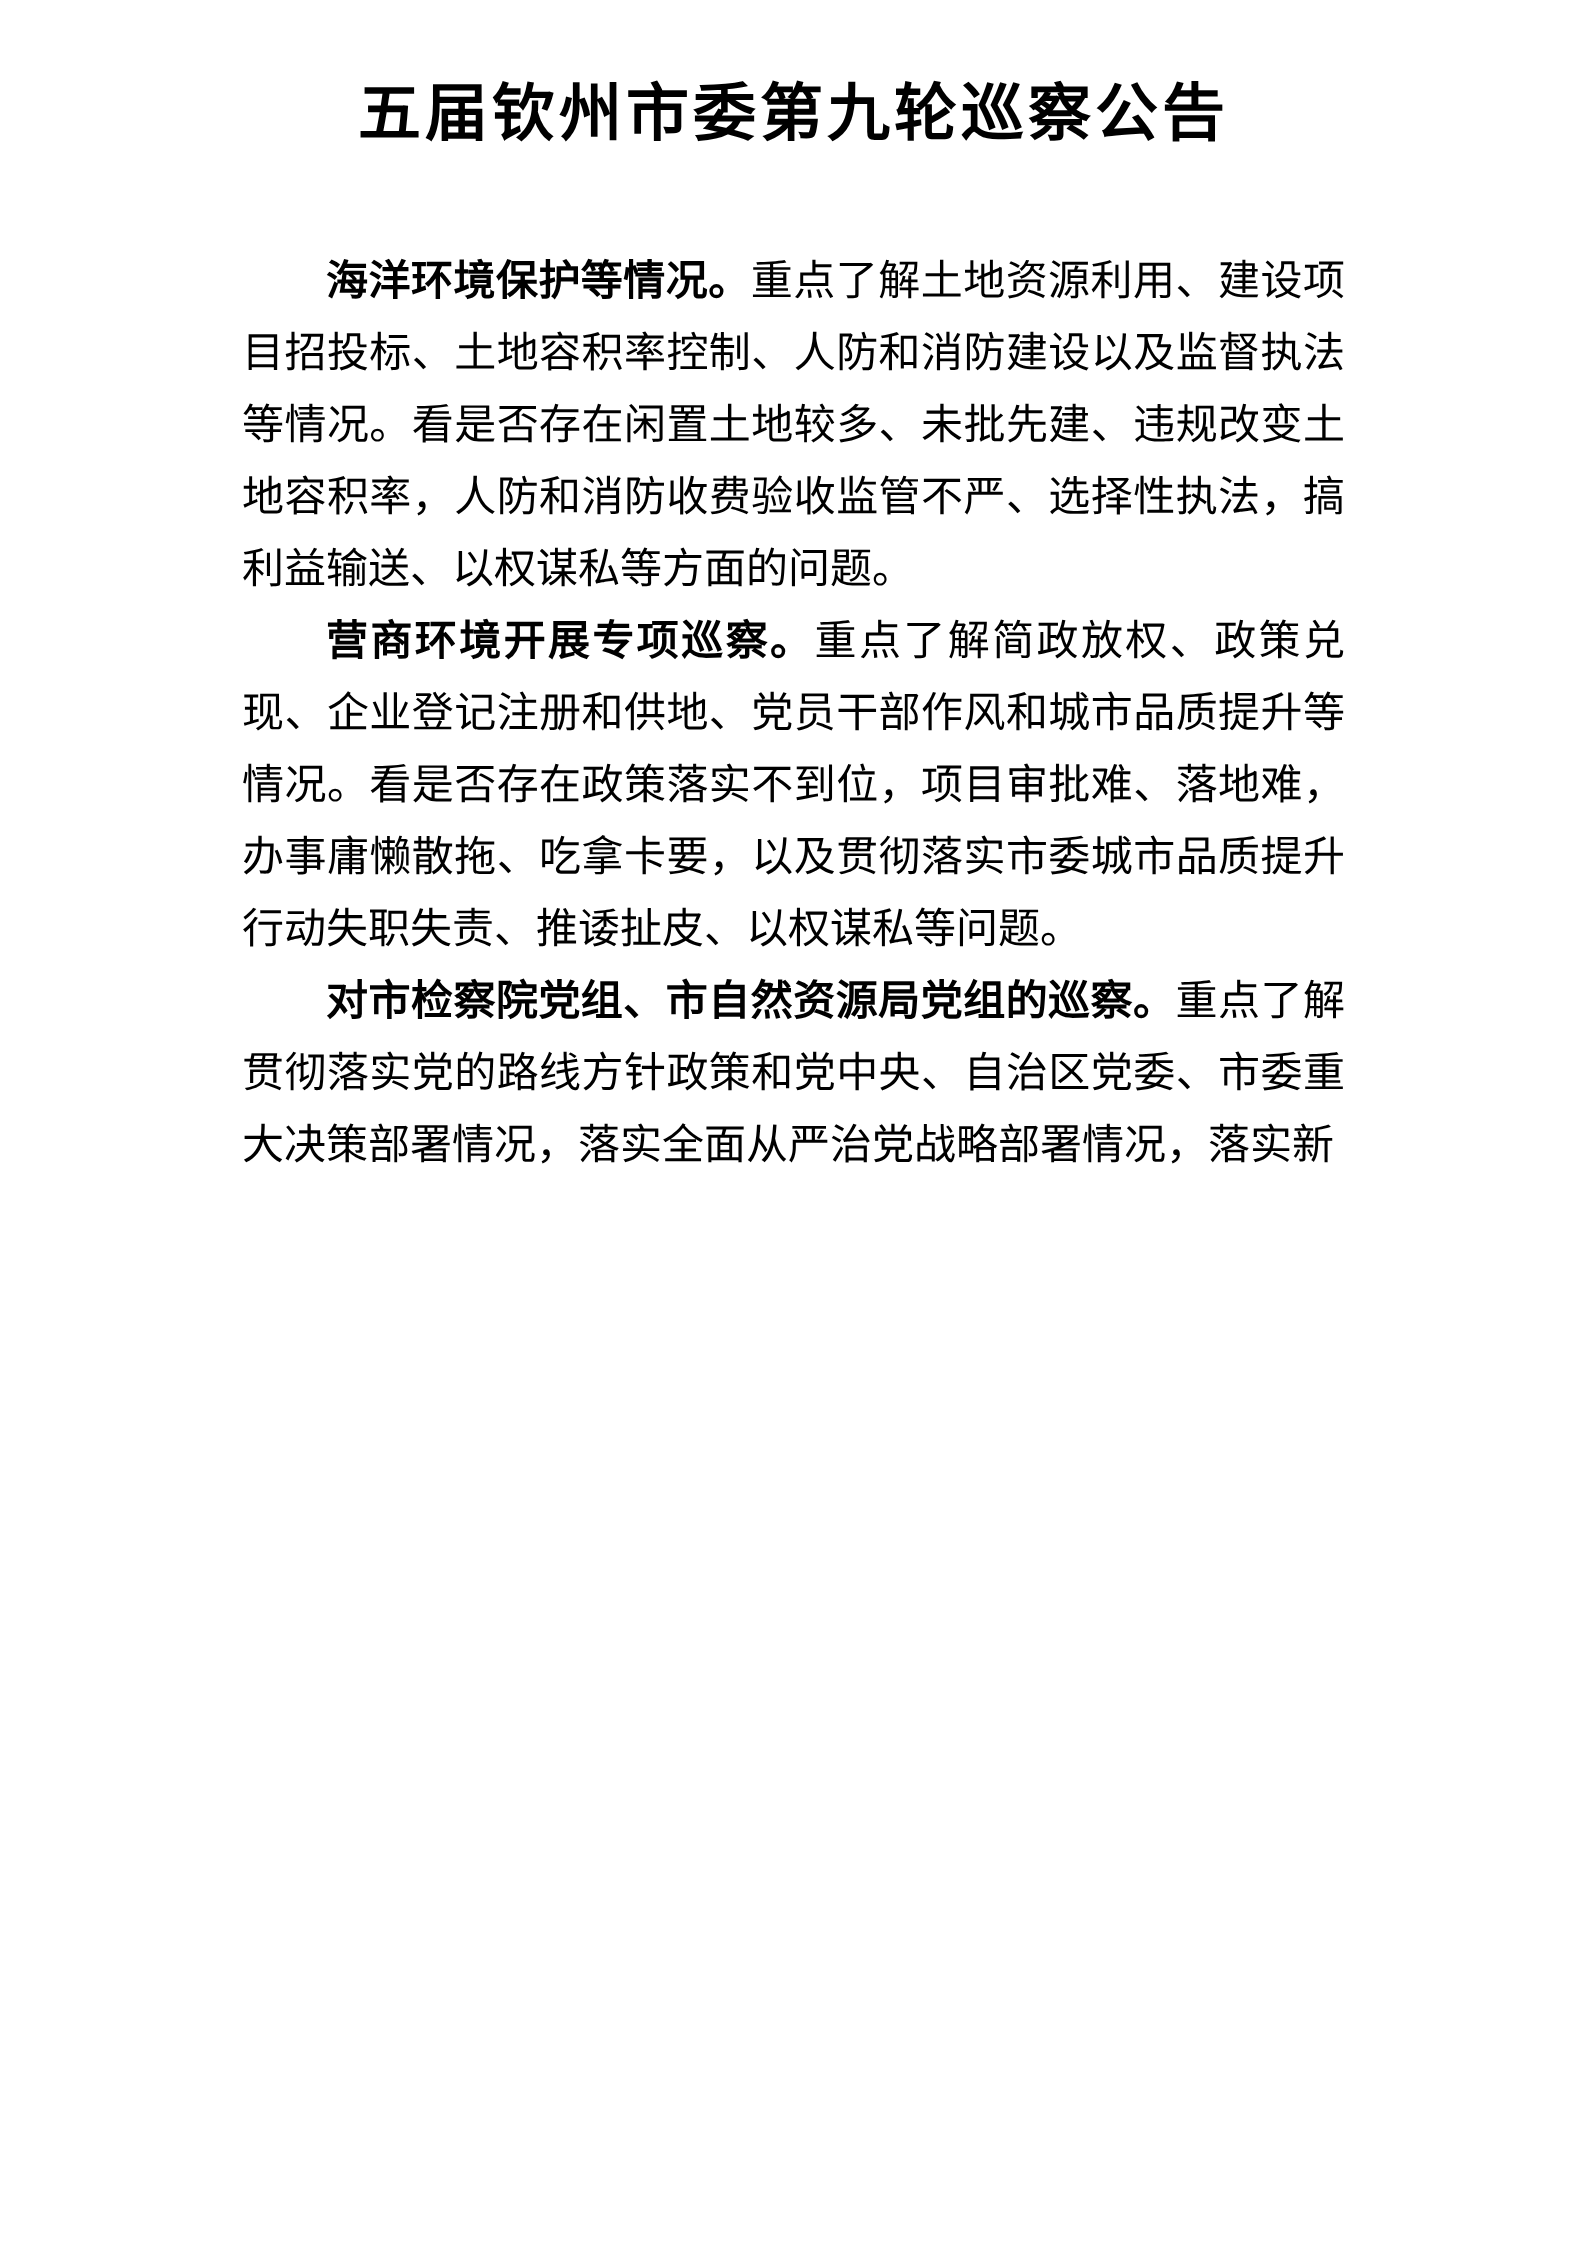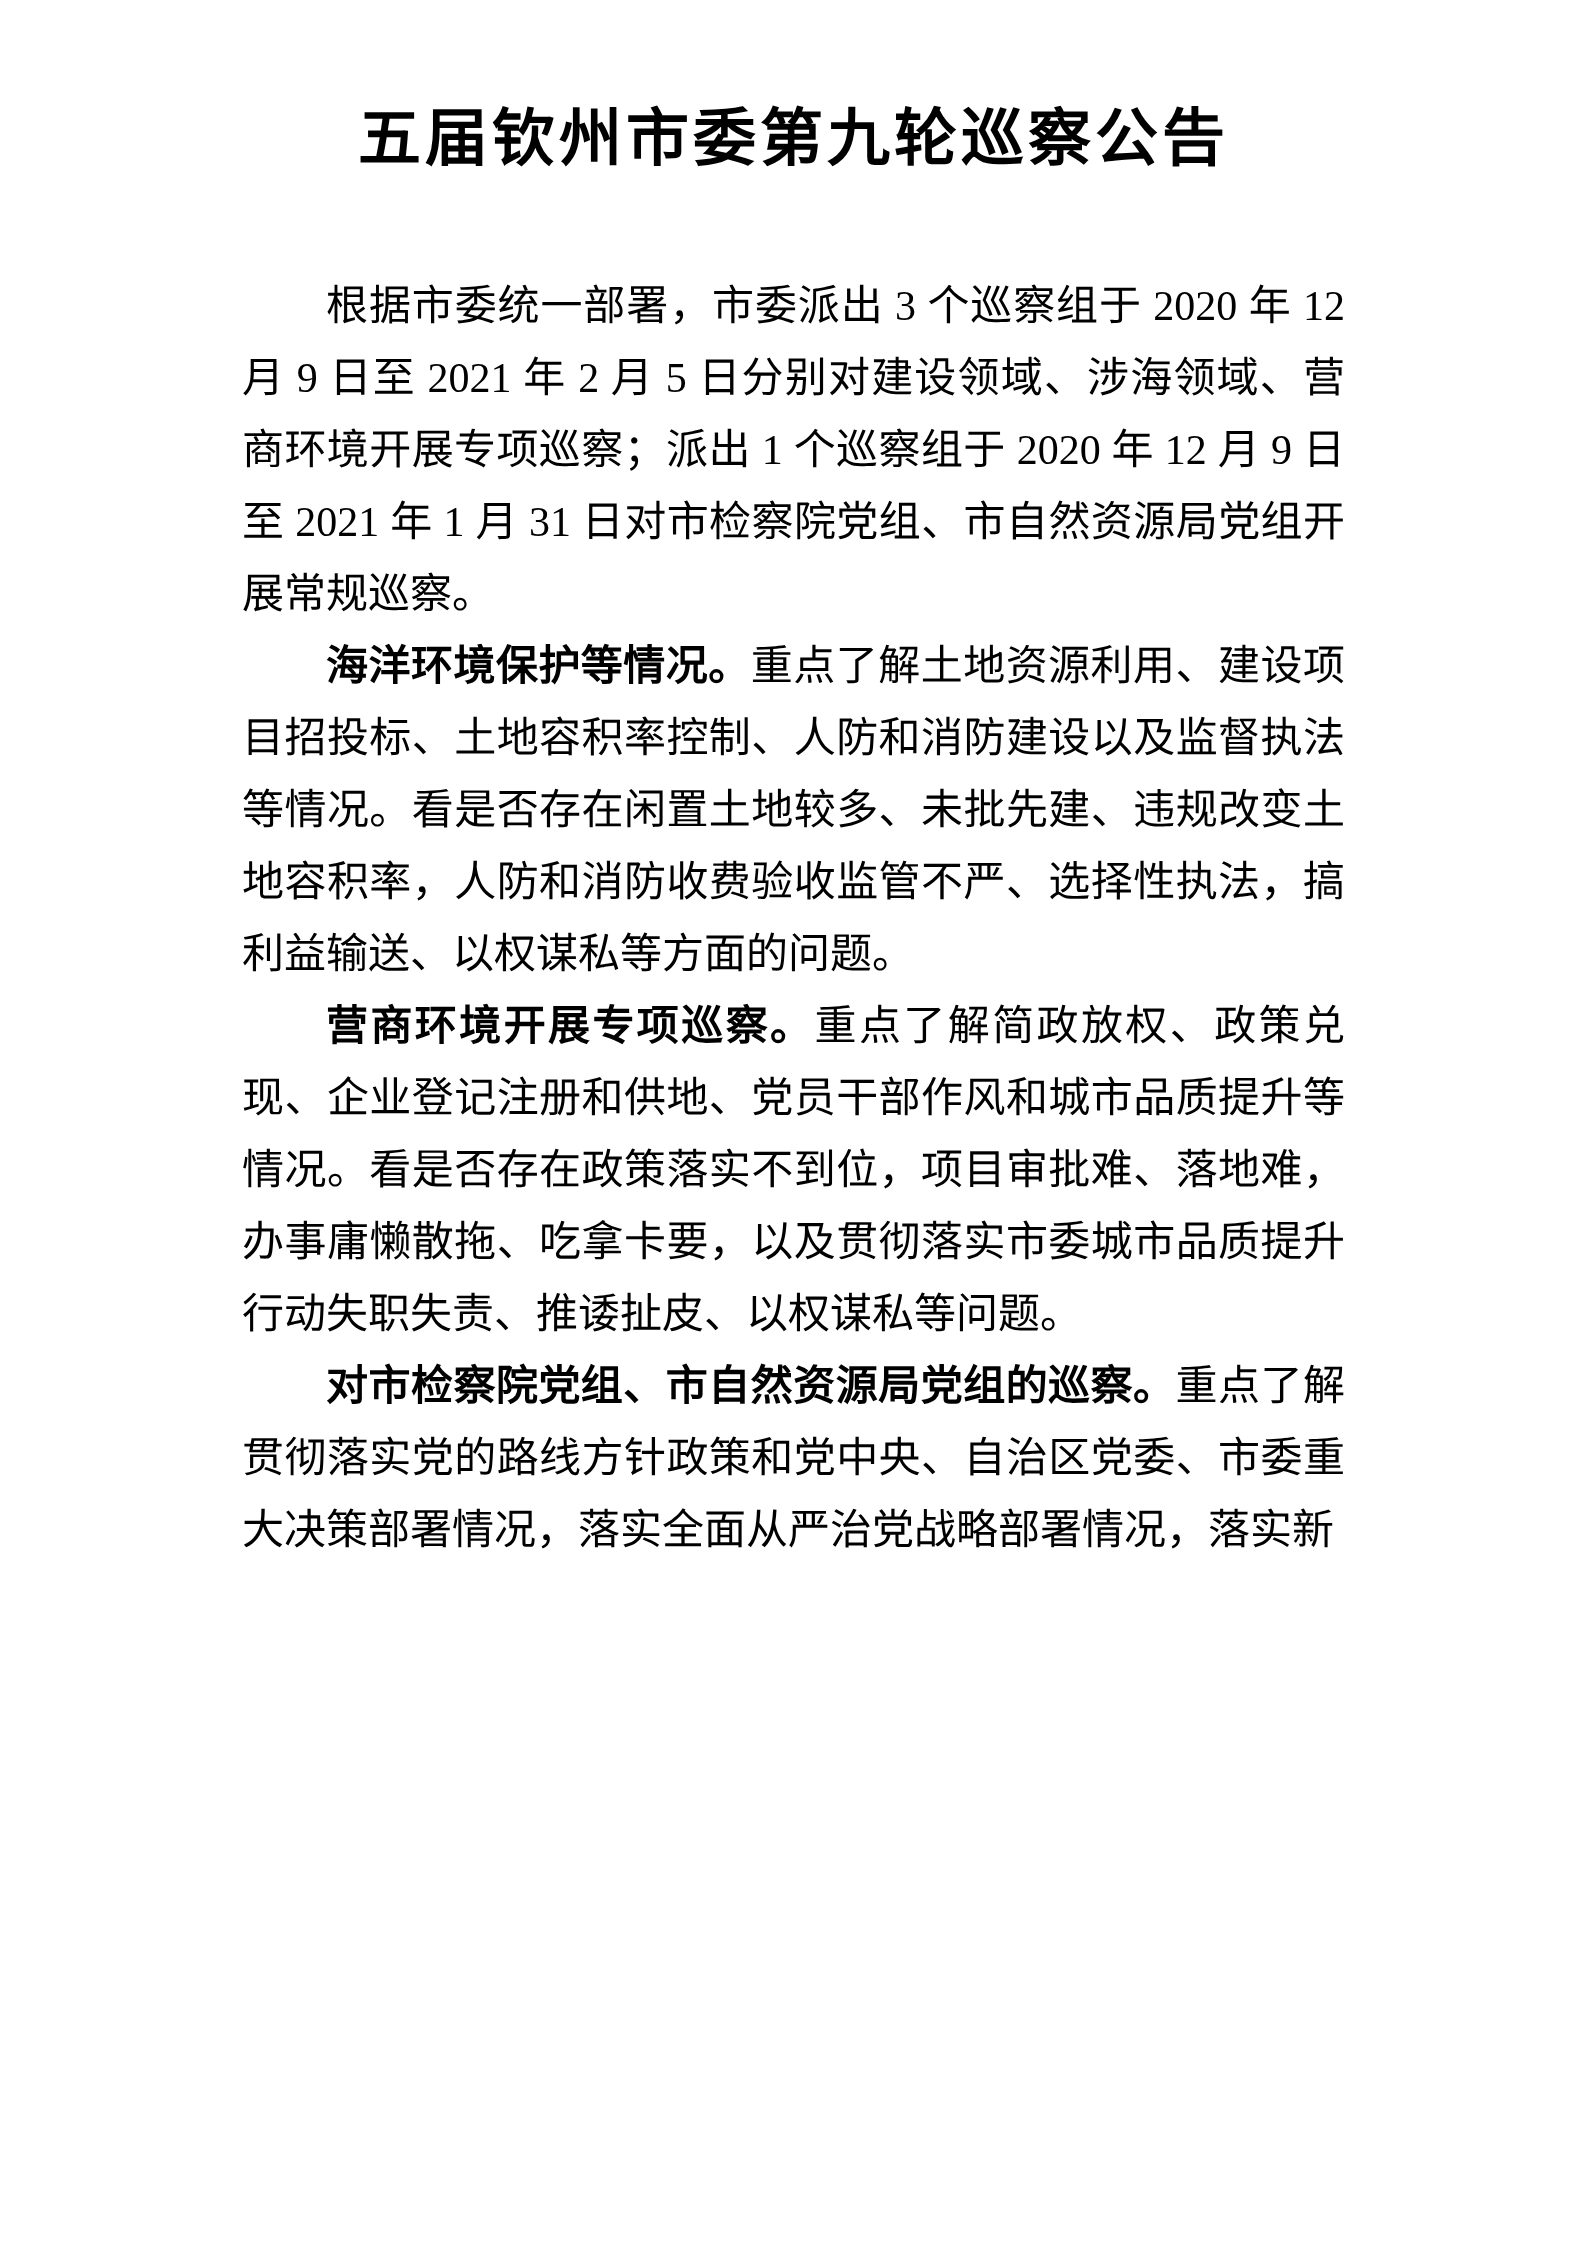--- a/index.html
+++ b/index.html
@@ -7,21 +7,21 @@
     padding: 0;
     background: #ffffff;
   }
   .page {
     position: relative;
     width: 1587px;
     height: 2245px;
     background: #ffffff;
     overflow: hidden;
     box-sizing: border-box;
-    padding-top: 108px;
+    padding-top: 83px;
     color: #000000;
   }
   .doc-title {
     margin: 0;
     width: 100%;
     text-align: center;
     font-family: "Liberation Serif", "DejaVu Serif", serif;
     font-weight: 700;
     font-size: 63px;
     line-height: 1;
@@ -54,21 +54,20 @@
     font-weight: 400;
   }
 </style>
 </head>
 <body>
 
 <div class="page">
   <h1 class="doc-title">五届钦州市委第九轮巡察公告</h1>
 
   <div class="doc-body">
-    <p class="para"><span class="para-lead"></span><span class="para-text">根据市委统一部署，市委派出 3 个巡察组于 2020 年 12 月 9 日至 2021 年 2 月 5 日分别对建设领域、涉海领域、营商环境开展专项巡察；派出 1 个巡察组于 2020 年 12 月 9 日至 2021 年 1 月 31 日对市检察院党组、市自然资源局党组开展常规巡察。</span></p>
 
     <p class="para"><span class="para-lead">海洋环境保护等情况。</span><span class="para-text">重点了解土地资源利用、建设项目招投标、土地容积率控制、人防和消防建设以及监督执法等情况。看是否存在闲置土地较多、未批先建、违规改变土地容积率，人防和消防收费验收监管不严、选择性执法，搞利益输送、以权谋私等方面的问题。</span></p>
 
 
     <p class="para"><span class="para-lead">营商环境开展专项巡察。</span><span class="para-text">重点了解简政放权、政策兑现、企业登记注册和供地、党员干部作风和城市品质提升等情况。看是否存在政策落实不到位，项目审批难、落地难，办事庸懒散拖、吃拿卡要，以及贯彻落实市委城市品质提升行动失职失责、推诿扯皮、以权谋私等问题。</span></p>
 
     <p class="para"><span class="para-lead">对市检察院党组、市自然资源局党组的巡察。</span><span class="para-text">重点了解贯彻落实党的路线方针政策和党中央、自治区党委、市委重大决策部署情况，落实全面从严治党战略部署情况，落实新</span></p>
   </div>
 </div>
 

